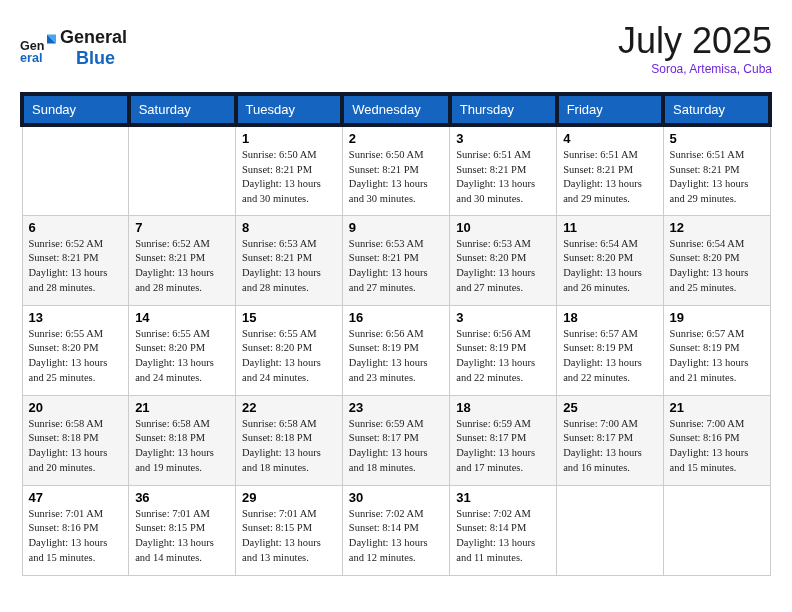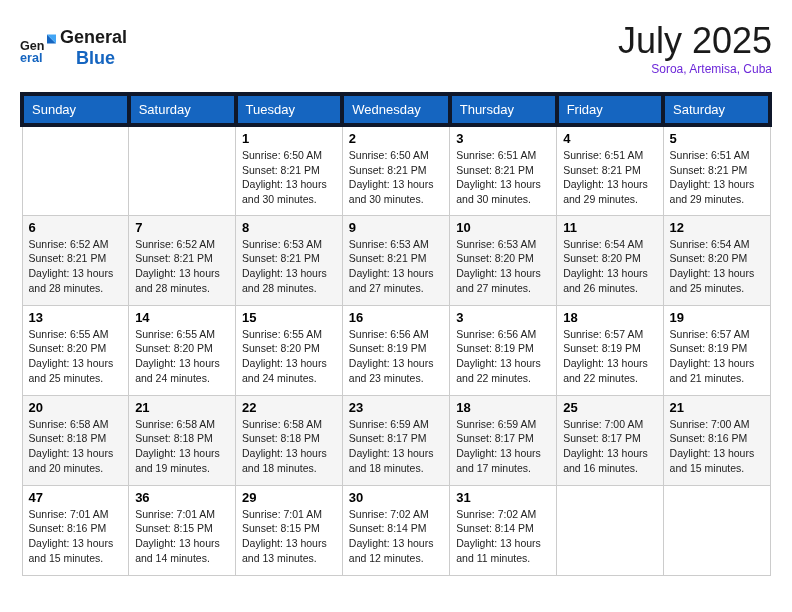--- a/index.html
+++ b/index.html
@@ -71,20 +71,21 @@
     .day-num {
       font-size: 13px;
       font-weight: bold;
       margin-bottom: 2px;
       display: block;
     }
     .day-info {
       color: #222;
       font-size: 10.5px;
       line-height: 1.4;
+      font-family: Liberation Serif, serif;
     }
     .empty-cell {
       background: #f9f9f9;
     }
     tr:nth-child(odd) td { background: #fff; }
     tr:nth-child(even) td { background: #f5f5f5; }
     .calendar thead tr th { background: #1565c0; }
   </style>
 </head>
 <body>

